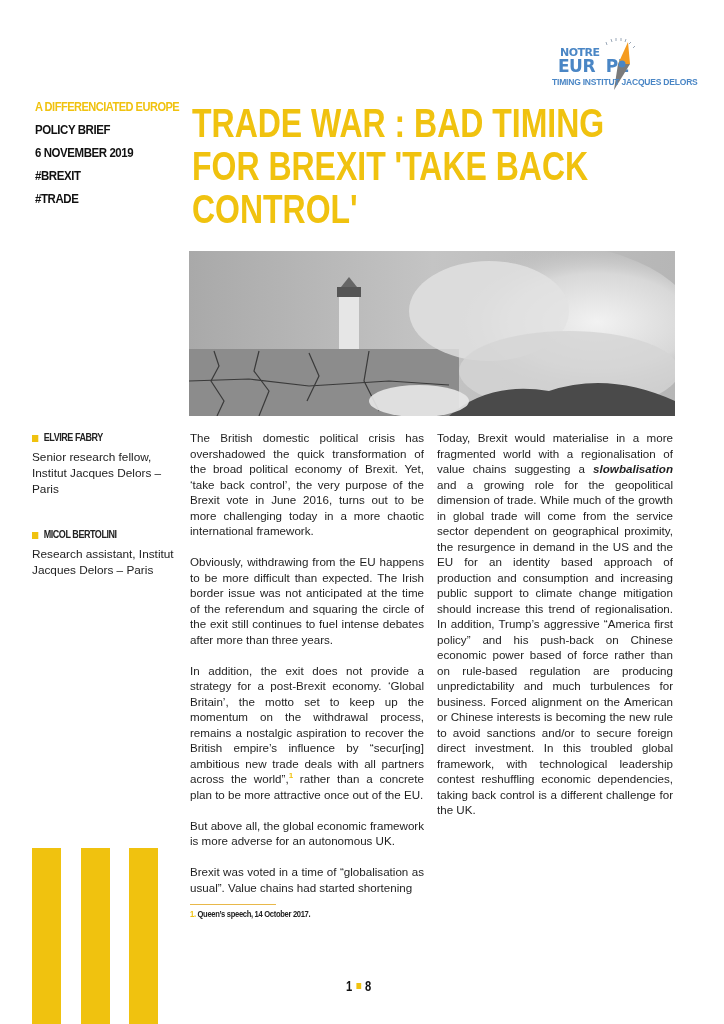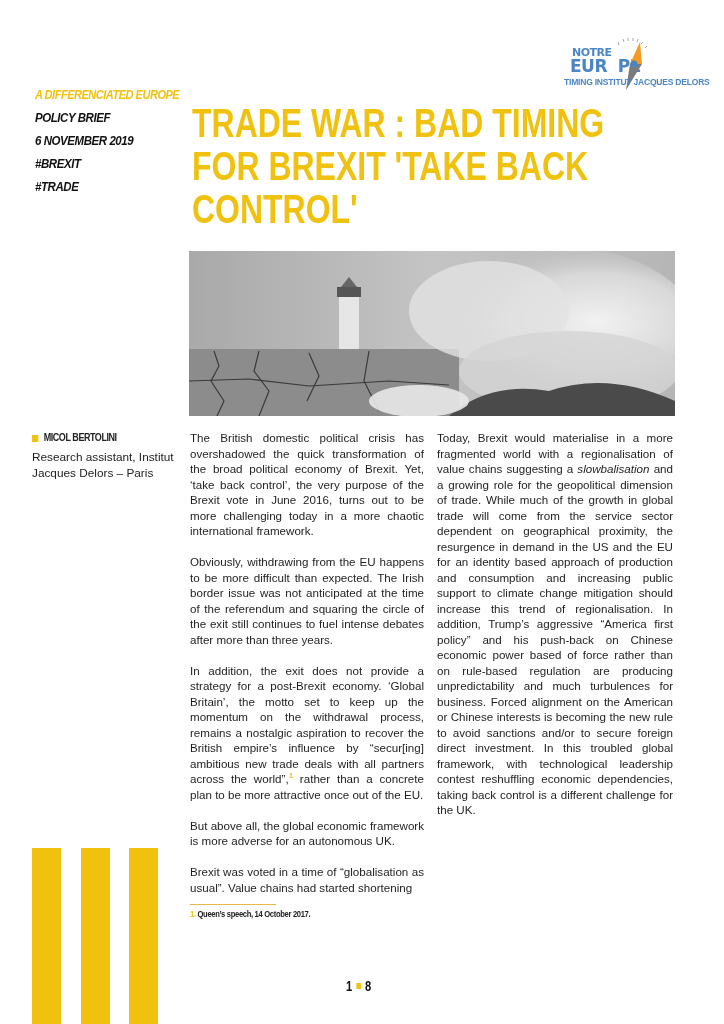--- a/index.html
+++ b/index.html
@@ -1,27 +1,27 @@
 <!DOCTYPE html>
 <html><head>
 <meta charset="utf-8">
 <style>
   html, body { margin:0; padding:0; }
   body { width:724px; height:1024px; background:#ffffff; position:relative; overflow:hidden; font-family:"Liberation Sans", sans-serif; color:#1a1a1a; }
   .abs { position:absolute; }
 
   
-  .logo { left:560px; top:38px; width:130px; height:52px; }
+  .logo { left:548px; top:38px; width:130px; height:52px; }
   .logo .notre { position:absolute; left:12px; top:8px; font-family:"DejaVu Sans", sans-serif; font-weight:bold; font-size:11px; color:#4a86c5; letter-spacing:-0.5px; }
   .logo .europe { position:absolute; left:10px; top:18px; font-family:"DejaVu Sans", sans-serif; font-weight:bold; font-size:17px; color:#4a86c5; letter-spacing:-0.5px; }
   .logo .institut { position:absolute; left:4px; top:39px; font-family:"Liberation Sans", sans-serif; font-weight:bold; font-size:8.5px; color:#4a86c5; letter-spacing:-0.2px; white-space:nowrap; }
   .logo svg { position:absolute; left:52px; top:-4px; }
 
   
-  .meta { left:35px; top:88px; width:150px; font-family:"Liberation Sans", sans-serif; font-weight:bold; text-transform:uppercase; font-stretch:condensed;font-style:italic; }
+  .meta { left:35px; top:100px; width:150px; font-family:"Liberation Sans", sans-serif; font-weight:bold; text-transform:uppercase; font-stretch:condensed; }
   .meta .series { color:#f0c20f; font-size:13px; line-height:14px; letter-spacing:-0.6px; transform:scaleX(0.85); transform-origin:left; width:170px; }
   .meta .line { color:#111; font-size:13.5px; line-height:14px; margin-top:9px; letter-spacing:-0.5px; transform:scaleX(0.85); transform-origin:left; width:170px; }
 
   
   .title { left:192px; top:102px; width:500px; font-family:"Liberation Sans", sans-serif; font-weight:bold; color:#f0c20f; font-size:41px; line-height:43px; letter-spacing:0px; transform:scaleX(0.78); transform-origin:left top; width:620px; white-space:pre-line; }
 
   
   .photo { left:189px; top:251px; width:486px; height:165px; overflow:hidden; background:#b8b8b8; }
 
   
@@ -29,21 +29,21 @@
   .author { margin-bottom:30px; }
   .author .name { font-weight:bold; font-size:10px; text-transform:uppercase; letter-spacing:-0.5px; display:flex; align-items:center; gap:6px; margin-bottom:3px; transform:scaleX(0.9); transform-origin:left; }
   .author .name .sq { width:7px; height:7px; background:#f0c20f; display:inline-block; }
 
   
   .col { font-size:11.6px; line-height:15.5px; color:#1e1e1e; text-align:justify; }
   .col p { margin:0 0 15.5px 0; }
   .col1 { left:190px; top:430px; width:234px; }
   .col2 { left:437px; top:430px; width:236px; }
   .sup { color:#f0c20f; font-weight:bold; font-size:8px; vertical-align:super; line-height:0; }
-  .em { font-weight:normal; font-style:italic; }
+  .em { font-weight:bold; font-style:italic; }
 
   .fn-rule { left:190px; top:904px; width:86px; height:1px; background:#e8b84a; }
   .footnote { left:190px; top:908px; font-size:9.5px; color:#222; font-weight:bold; letter-spacing:-0.4px; transform:scaleX(0.8); transform-origin:left; white-space:nowrap; }
   .footnote .n { color:#f0c20f; }
 
   .bar { background:#f0c20f; top:848px; height:176px; width:29px; }
 
   .pagenum { left:346px; top:978px; font-weight:bold; font-size:14px; color:#111; display:flex; align-items:center; gap:5px; transform:scaleX(0.8); transform-origin:left; }
   .pagenum .dot { width:6px; height:6px; background:#f0c20f; display:inline-block; }
 </style>
@@ -113,20 +113,27 @@
     <ellipse cx="380" cy="120" rx="110" ry="40" fill="#d5d5d5" opacity="0.8"></ellipse>
     <path d="M260 165 Q300 130 360 140 Q420 120 486 150 L486 165 Z" fill="#4a4a4a"></path>
     <ellipse cx="230" cy="150" rx="50" ry="16" fill="#e8e8e8" opacity="0.9"></ellipse>
   </svg>
 </div>
 
 <div class="abs authors">
   <div class="author">
     <div class="name">
         <span class="sq"></span>
+        <span>ELVIRE FABRY</span>
+      </div>
+    <div>Senior research fellow, Institut Jacques Delors – Paris</div>
+  </div>
+  <div class="author">
+    <div class="name">
+        <span class="sq"></span>
         <span>MICOL BERTOLINI</span>
       </div>
     <div>Research assistant, Institut Jacques Delors – Paris</div>
   </div>
 </div>
 
 <div class="abs col col1">
   <p>The British domestic political crisis has overshadowed the quick transformation of the broad political economy of Brexit. Yet, ‘take back control’, the very purpose of the Brexit vote in June 2016, turns out to be more challenging today in a more chaotic international framework.</p>
   <p>Obviously, withdrawing from the EU happens to be more difficult than expected. The Irish border issue was not anticipated at the time of the referendum and squaring the circle of the exit still continues to fuel intense debates after more than three years.</p>
   <p><span>In addition, the exit does not provide a strategy for a post-Brexit economy. ‘Global Britain’, the motto set to keep up the momentum on the withdrawal process, remains a nostalgic aspiration to recover the British empire’s influence by “secur[ing] ambitious new trade deals with all partners across the world”,</span><span class="sup">1</span><span> rather than a concrete plan to be more attractive once out of the EU.</span></p>

